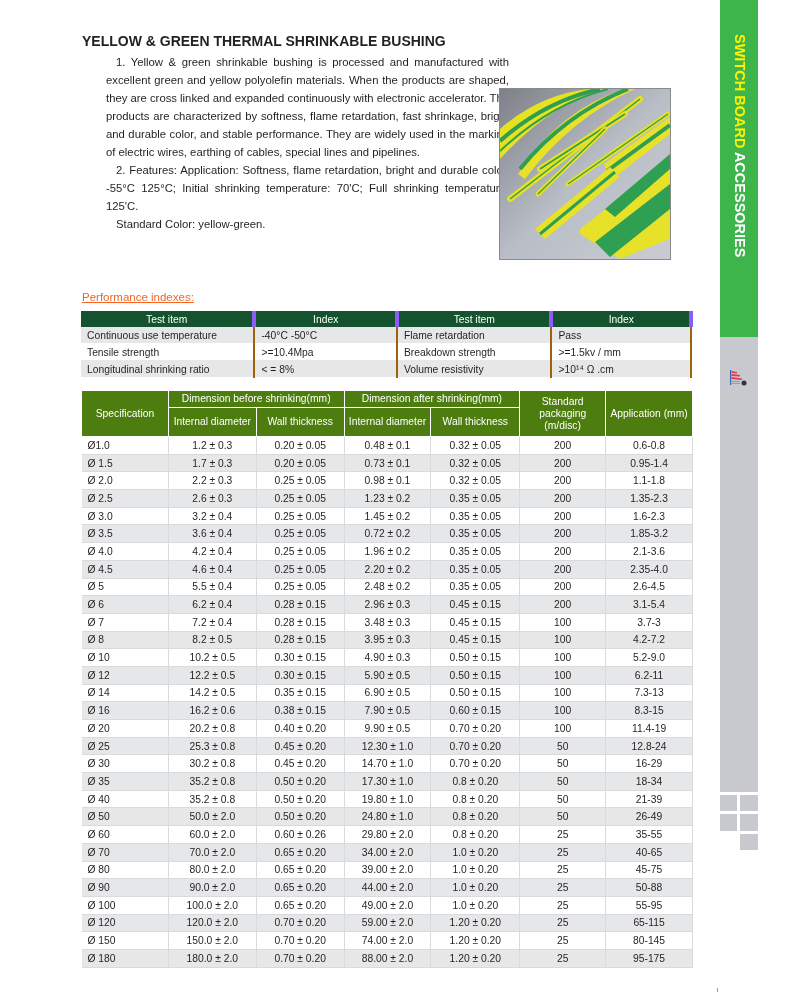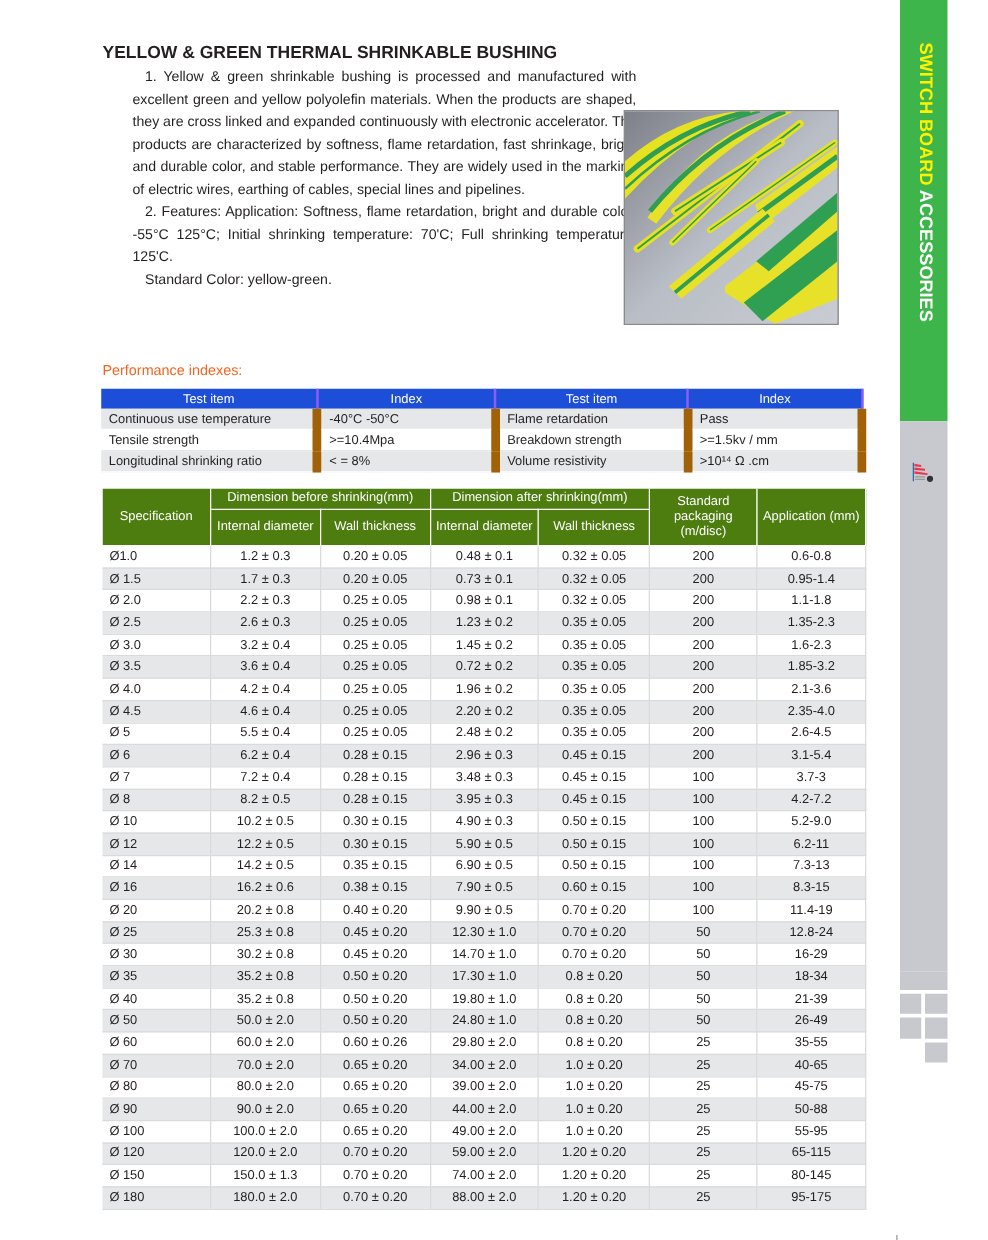--- a/index.html
+++ b/index.html
@@ -2,29 +2,29 @@
 <html><head>
 <meta charset="utf-8">
 <style>
   html, body { margin:0; padding:0; }
   body { width:790px; height:992px; background:#ffffff; position:relative; overflow:hidden;
          font-family:"Liberation Sans", sans-serif; color:#231f20; }
   .title { position:absolute; left:82px; top:33px; font-size:14px; font-weight:bold; letter-spacing:0; color:#231f20; }
   .intro { position:absolute; left:82px; top:53px; width:403px; font-size:11.3px; line-height:18px; color:#231f20;margin-left:24px; }
   .intro p { margin:0; text-align:justify; }
   .intro p.ind { text-indent:10px; }
-  .perf-label { position:absolute; left:82px; top:291px; font-size:11.5px; color:#f26522; }
+  .perf-label { position:absolute; left:82px; top:291px; font-size:11.5px; color:#f26522;text-decoration:underline; }
   .photo { position:absolute; left:499px; top:88px; width:170px; height:170px; border:1px solid #8a8a8a;
            background:#b7bbc2; overflow:hidden; }
   .photo svg { display:block; }
 
   table { border-collapse:collapse; position:absolute; font-size:10.3px; }
   .perf { left:81px; top:311px; width:612px; }
-  .perf th { background:#1d4ed8; color:#ffffff; font-weight:normal; height:16px; padding:0; border-right:2px solid #8b5cf6;margin-top:16px; }
-  .perf td { height:16px; padding:0 12px 0 6px; border-right:7px solid #a16207; border-bottom:1px solid #ffffff; }
+  .perf th { background:#14532d; color:#ffffff; font-weight:normal; height:16px; padding:0; border-right:4px solid #8b5cf6;margin-top:16px; }
+  .perf td { height:16px; padding:0 12px 0 6px; border-right:2px solid #a16207; border-bottom:1px solid #ffffff; }
   .perf tr:nth-child(odd) td { background:#e6e7e8; }
   .perf tr:nth-child(even) td { background:#ffffff; }
   .perf tbody tr td { background:#e6e7e8; }
   .perf tbody tr:nth-child(even) td { background:#ffffff; border-bottom:1px solid #e6e7e8; }
 
   .spec { left:81px; top:391px; width:612px; }
   .spec th { background:#4d7c0f; color:#ffffff; font-weight:normal; padding:0; line-height:12px;
              border:1px solid #ffffff; border-top:none; }
   .spec td { height:16.7px; padding:0; text-align:center; border-right:1px solid #d9dadb; border-bottom:1px solid #d9dadb; }
   .spec td:first-child { text-align:left; padding-left:6px; }
@@ -400,21 +400,21 @@
         <td>Ø 120</td>
         <td>120.0 ± 2.0</td>
         <td>0.70 ± 0.20</td>
         <td>59.00 ± 2.0</td>
         <td>1.20 ± 0.20</td>
         <td>25</td>
         <td>65-115</td>
       </tr>
       <tr>
         <td>Ø 150</td>
-        <td>150.0 ± 1.3</td>
+        <td>150.0 ± 2.0</td>
         <td>0.70 ± 0.20</td>
         <td>74.00 ± 2.0</td>
         <td>1.20 ± 0.20</td>
         <td>25</td>
         <td>80-145</td>
       </tr>
       <tr>
         <td>Ø 180</td>
         <td>180.0 ± 2.0</td>
         <td>0.70 ± 0.20</td>

